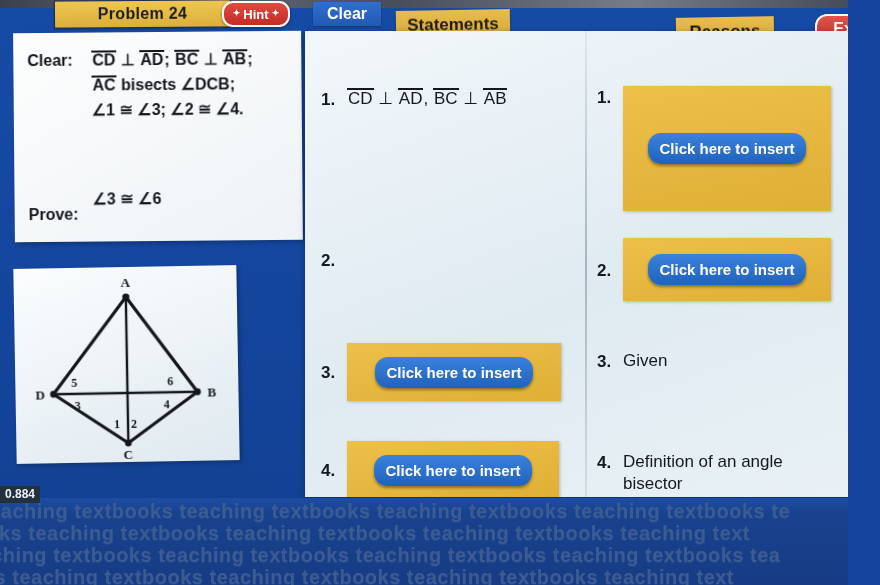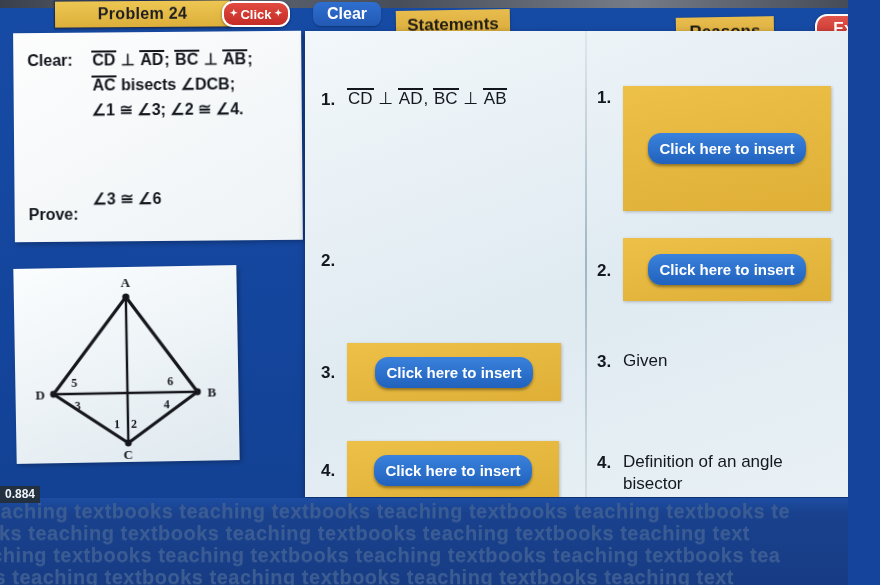--- a/index.html
+++ b/index.html
@@ -35,21 +35,21 @@
      background:linear-gradient(180deg,#e04a3f,#c32d26);
      border:2px solid #fdfdfd;border-radius:11px;
      display:flex;align-items:center;justify-content:center;gap:3px;
      color:#fff;font-size:13px;font-weight:bold;
      box-shadow:0 1px 3px rgba(0,0,0,.4);
   }
   .hint-btn .star{font-size:9px;line-height:1;position:relative;top:-1px;}
   .clear-btn{
      position:absolute;left:313px;top:2px;width:68px;height:24px;
      background:linear-gradient(180deg,#2f6fd0,#2259b4);
-     border-radius:8px;
+     border-radius:0;
      display:flex;align-items:center;justify-content:center;
      color:#fff;font-size:16px;font-weight:bold;
      box-shadow:0 1px 2px rgba(0,0,0,.3);
   }
   .statements-tab{
      position:absolute;left:396px;top:10px;width:114px;height:30px;
      background:linear-gradient(180deg,#e8bd4d,#d6a738);
      display:flex;align-items:center;justify-content:center;
      color:#211d14;font-size:17px;font-weight:bold;
      transform:rotate(-1deg);
@@ -173,21 +173,21 @@
 <div id="stage">
 
   <div class="camera-band"></div>
 
   <div class="problem-tab blur">
     <span>Problem 24</span>
   </div>
 
   <div class="hint-btn">
     <span class="star">✦</span>
-    <span>Click</span>
+    <span>Hint</span>
     <span class="star">✦</span>
   </div>
 
   <div class="clear-btn">
     <span>Clear</span>
   </div>
 
   <div class="statements-tab blur">
     <span>Statements</span>
   </div>

